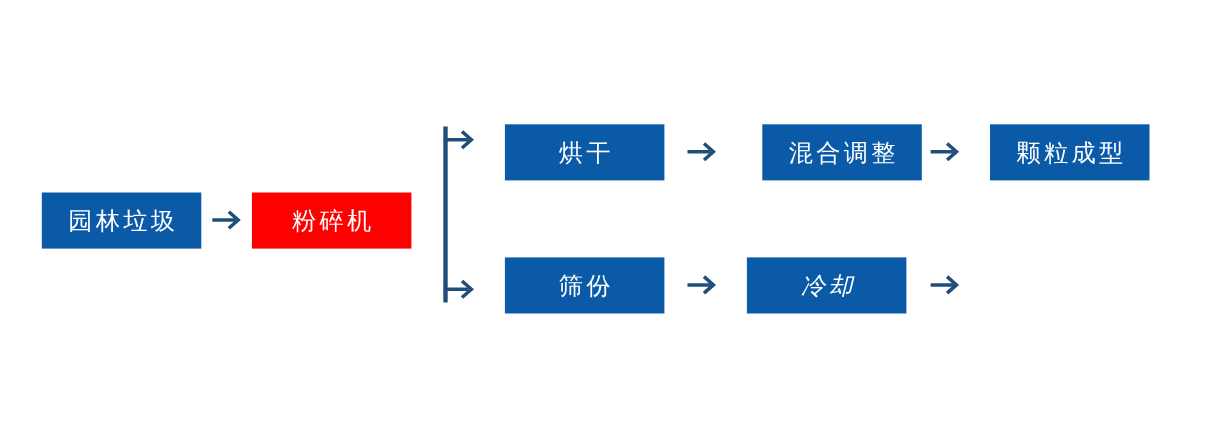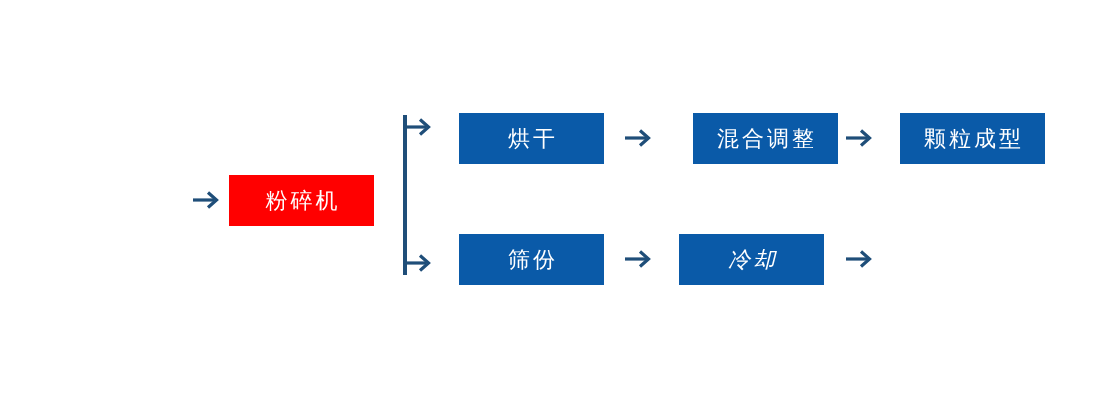--- a/index.html
+++ b/index.html
@@ -54,20 +54,21 @@
     position: absolute;
     display: block;
   }
   .branch svg { display: block; }
 </style>
 </head>
 <body style="background: rgb(255, 255, 255);">
 
 <div id="flow-canvas">
 
+  <div class="node blue" style="left: 38px; top: 175px; width: 145px; height: 51px; background: rgb(10, 90, 168); color: rgb(255, 255, 255);">园林垃圾</div>
   <div class="node red" style="left: 229px; top: 175px; width: 145px; height: 51px; background: rgb(255, 0, 0); color: rgb(255, 255, 255);">粉碎机</div>
   <div class="node blue" style="left: 459px; top: 113px; width: 145px; height: 51px; background: rgb(10, 90, 168); color: rgb(255, 255, 255);">烘干</div>
   <div class="node blue" style="left: 693px; top: 113px; width: 145px; height: 51px; background: rgb(10, 90, 168); color: rgb(255, 255, 255);">混合调整</div>
   <div class="node blue" style="left: 459px; top: 234px; width: 145px; height: 51px; background: rgb(10, 90, 168); color: rgb(255, 255, 255);">筛份</div>
   <div class="node blue" style="left: 900px; top: 113px; width: 145px; height: 51px; background: rgb(10, 90, 168); color: rgb(255, 255, 255);">颗粒成型</div>
   <div class="node blue" style="left: 679px; top: 234px; width: 145px; height: 51px; background: rgb(10, 90, 168); color: rgb(255, 255, 255); font-style: italic;">冷却</div>
 
   <span class="arrow" style="left: 189px; top: 183px;">
     <svg viewBox="0 0 34 34" xmlns="http://www.w3.org/2000/svg">
       <path d="M4 17 H25" stroke="#1F4E79" stroke-width="3.2" fill="none"></path>

